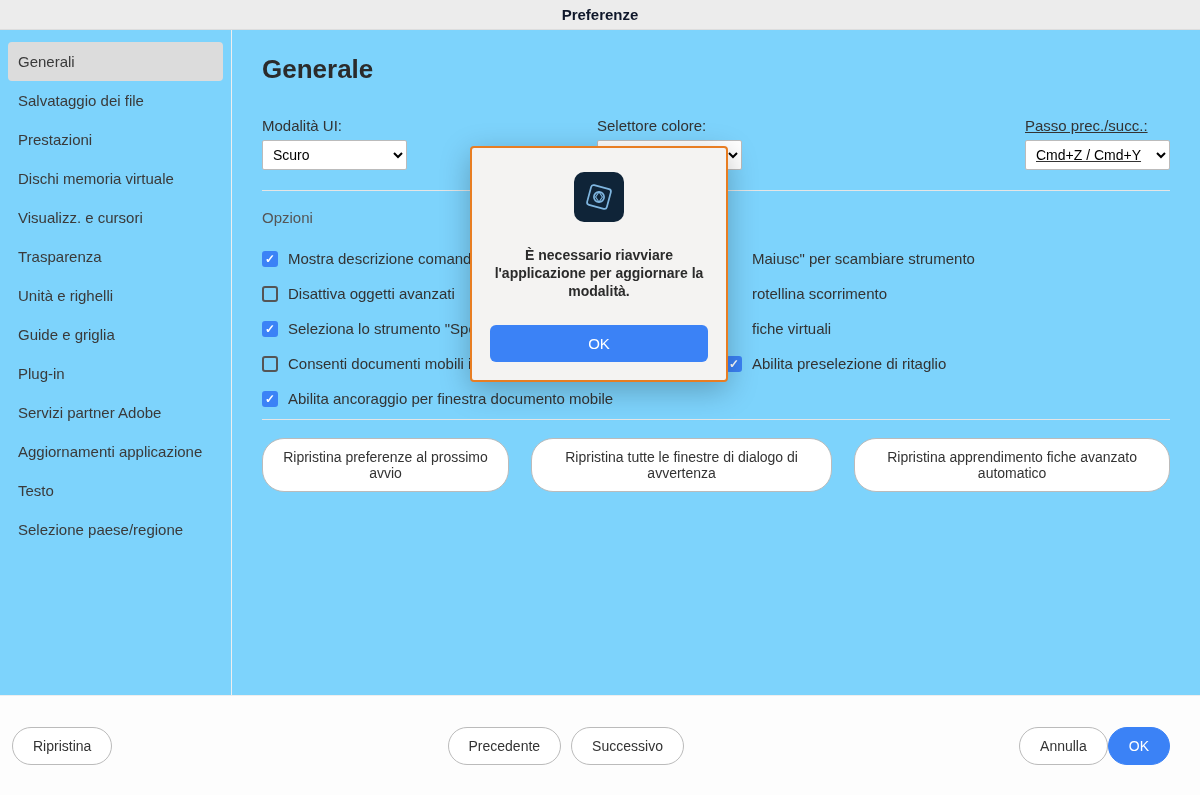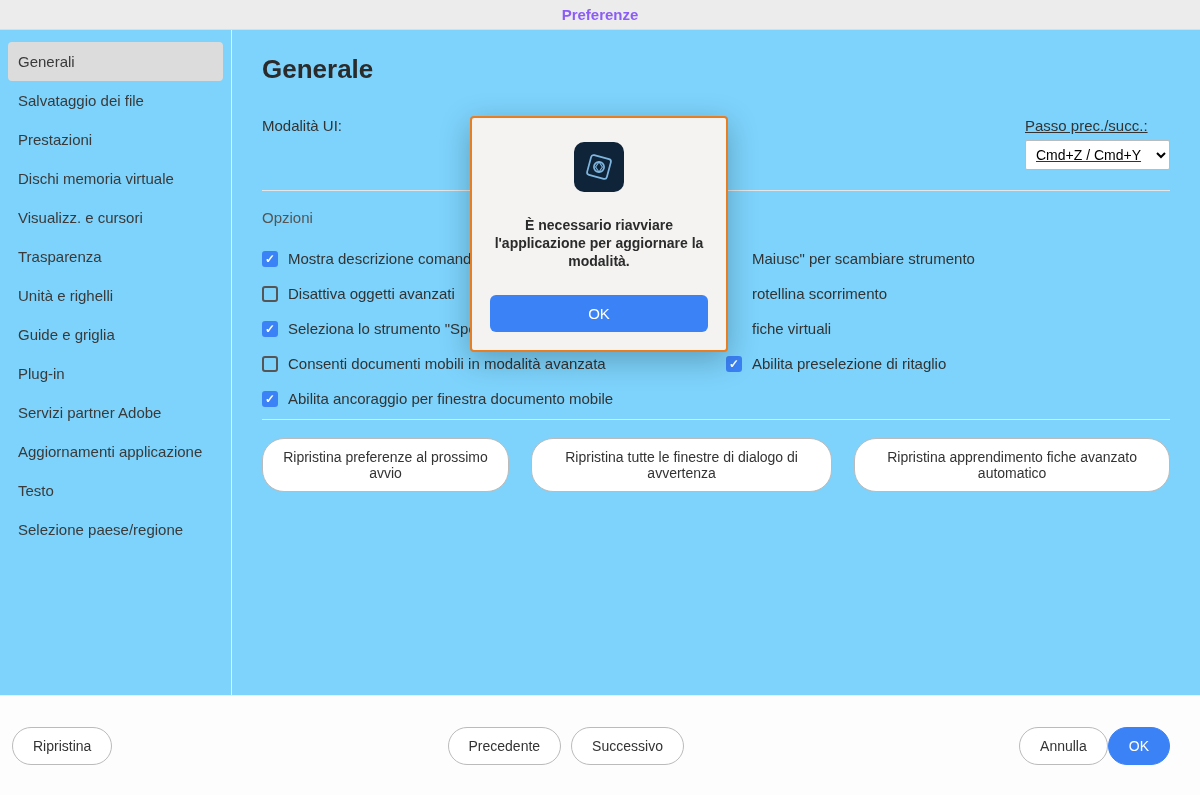--- a/index.html
+++ b/index.html
@@ -13,21 +13,21 @@
     color: #333;
   }
   .titlebar {
     height: 30px;
     background: #ececec;
     display: flex;
     align-items: center;
     justify-content: center;
     font-weight: 600;
     font-size: 15px;
-    color: #8b5cf6;
+    color: #0f172a;
     border-bottom: 1px solid #ddd;
   }
   .main {
     display: flex;
     height: 665px;
     background: #7dd3fc;
   }
   .sidebar {
     width: 232px;
     padding: 12px 8px 12px 8px;
@@ -147,21 +147,21 @@
 
   
   .modal-backdrop {
     position: absolute;
     left: 0; top: 0; right:0; bottom:0;
     pointer-events: none;
   }
   .modal {
     position: absolute;
     left: 470px;
-    top: 116px;
+    top: 146px;
     width: 258px;
     background: #f4f3f2;
     border: 2px solid #e87d22;
     border-radius: 4px;
     box-shadow: 0 8px 30px rgba(0,0,0,0.25);
     padding: 24px 18px 18px 18px;
     text-align: center;
     pointer-events: auto;
   }
   .modal .app-icon {
@@ -215,20 +215,23 @@
       <div class="sidebar-item">Testo</div>
       <div class="sidebar-item">Selezione paese/regione</div>
     </div>
 
   <div class="content">
     <div class="page-title">Generale</div>
 
     <div class="row" style="justify-content:space-between;">
       <div class="field">
         <label>Modalità UI:</label>
+        <select>
+          <option>Scuro</option>
+        </select>
       </div>
       <div class="field" style="margin-left:130px;">
         <label>Selettore colore:</label>
         <select>
           <option></option>
         </select>
       </div>
       <div class="field right">
         <label>Passo prec./succ.:</label>
         <select>

